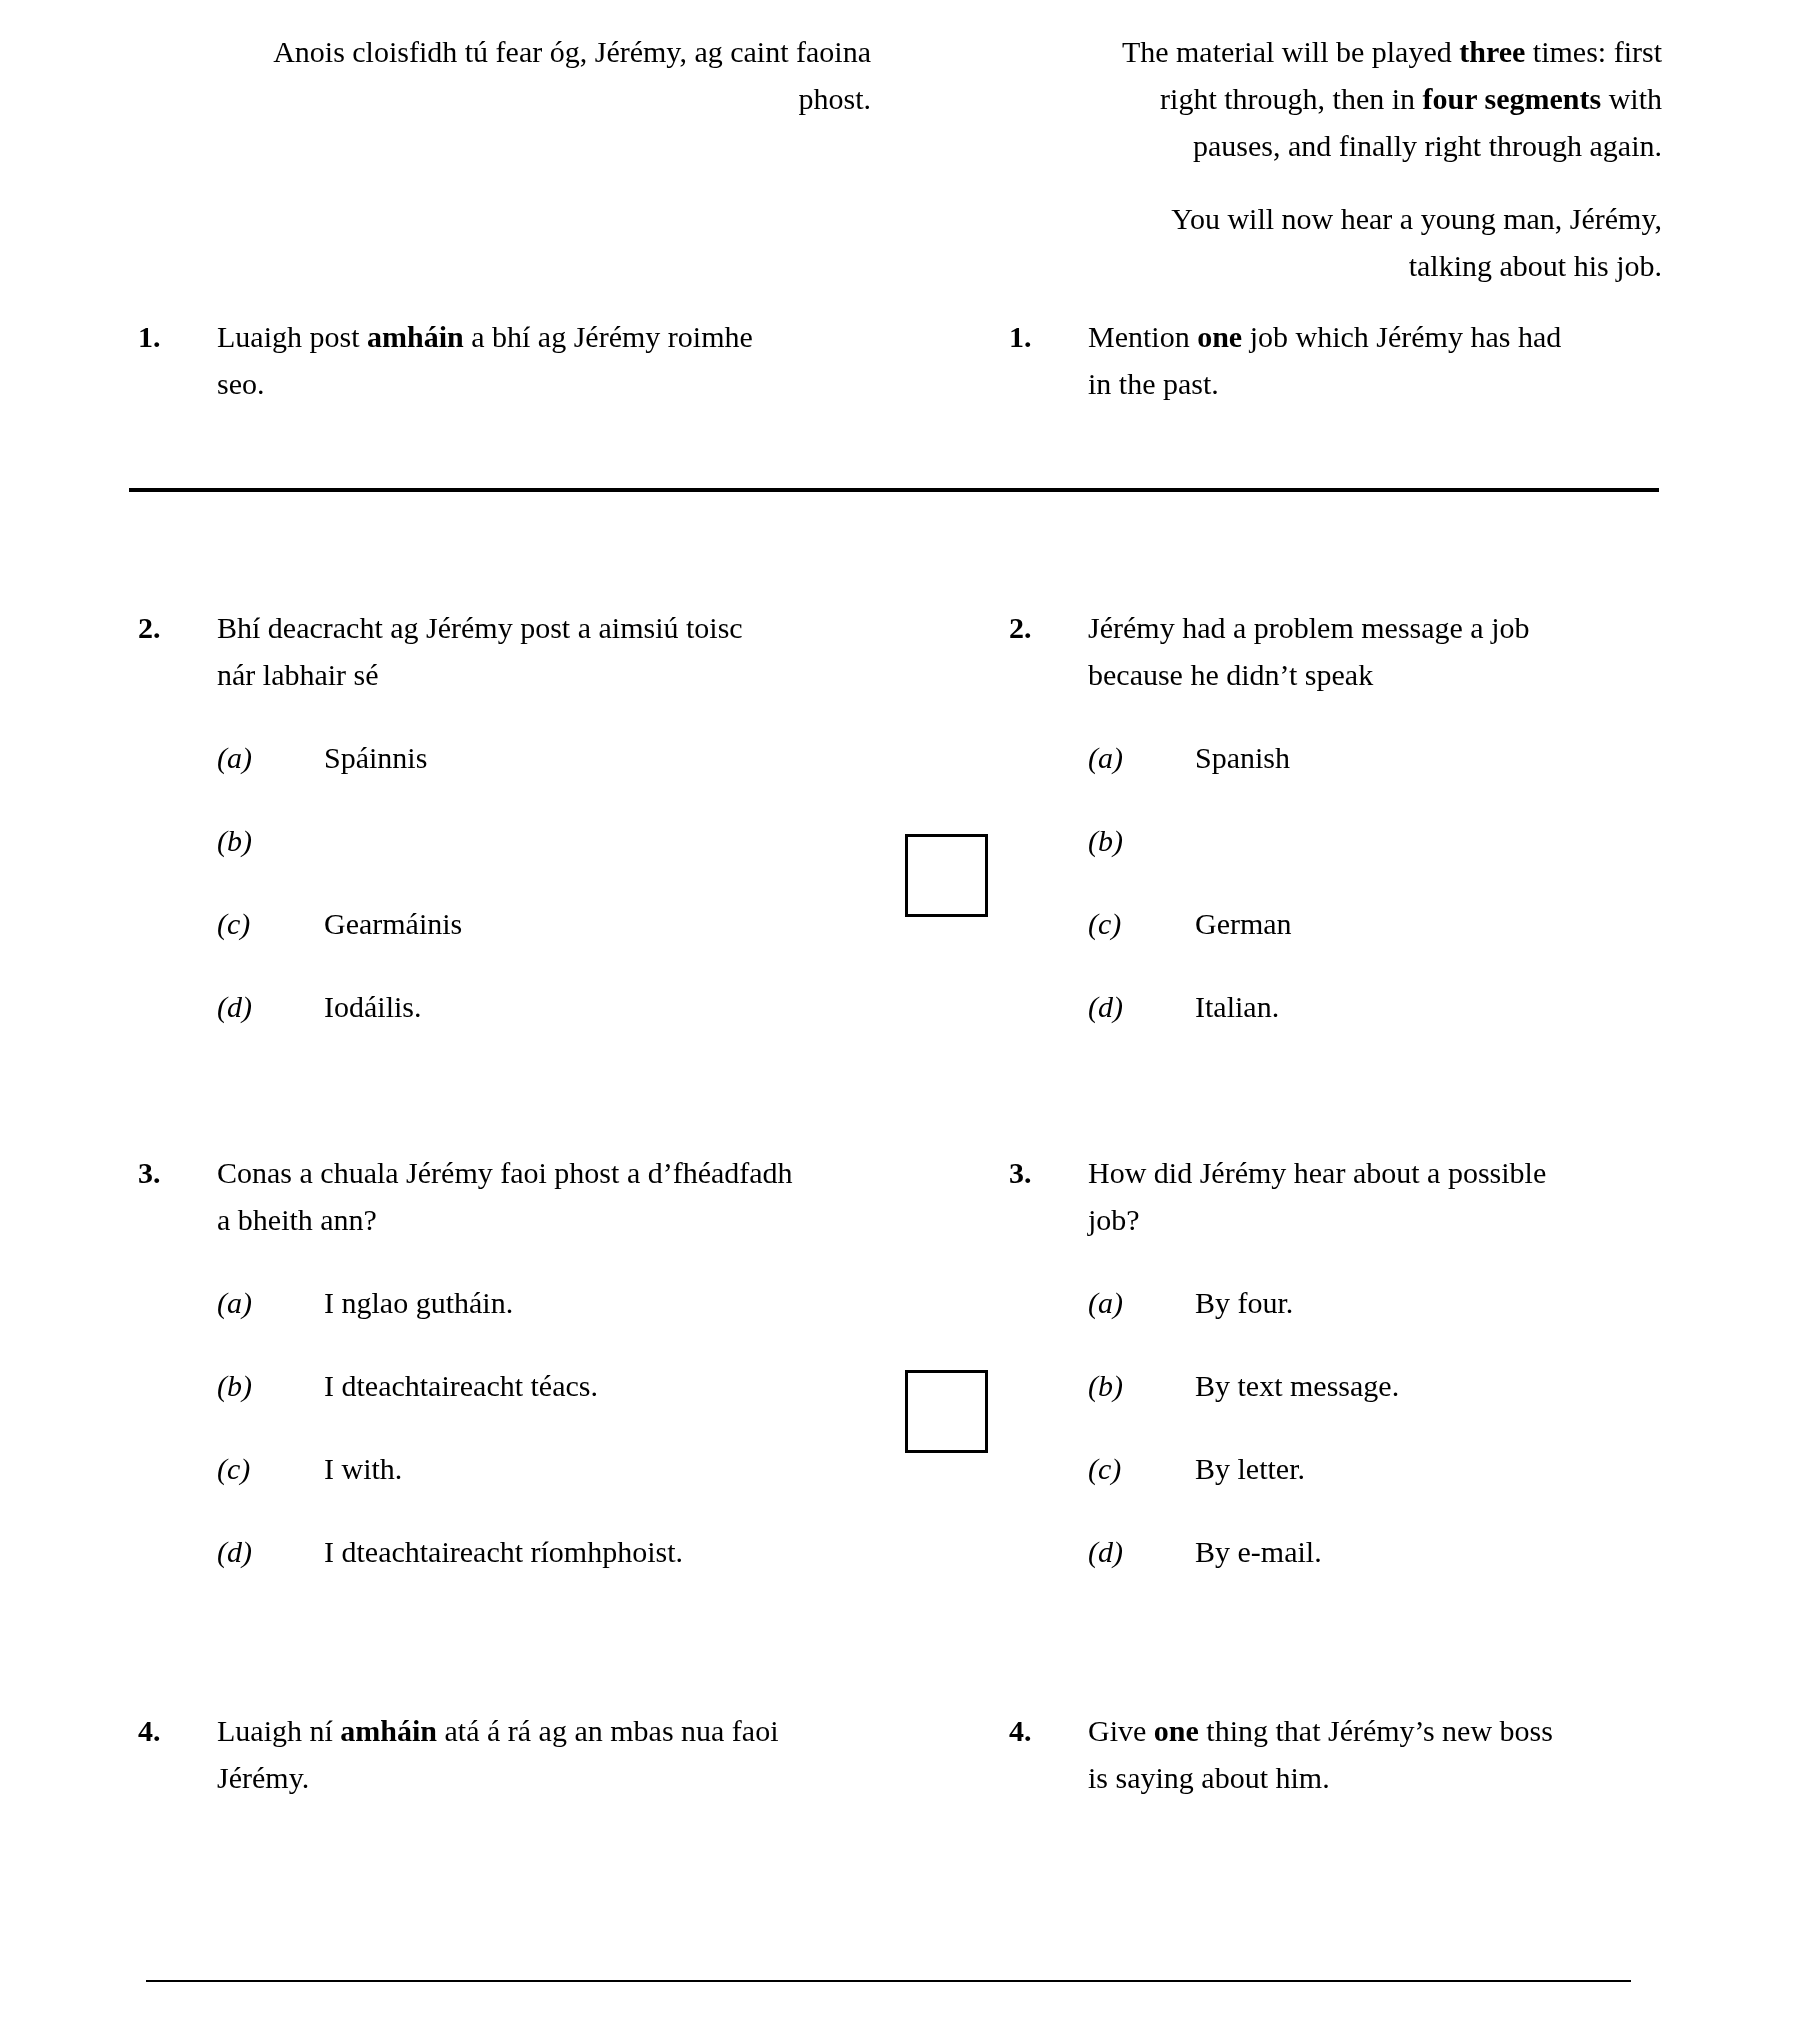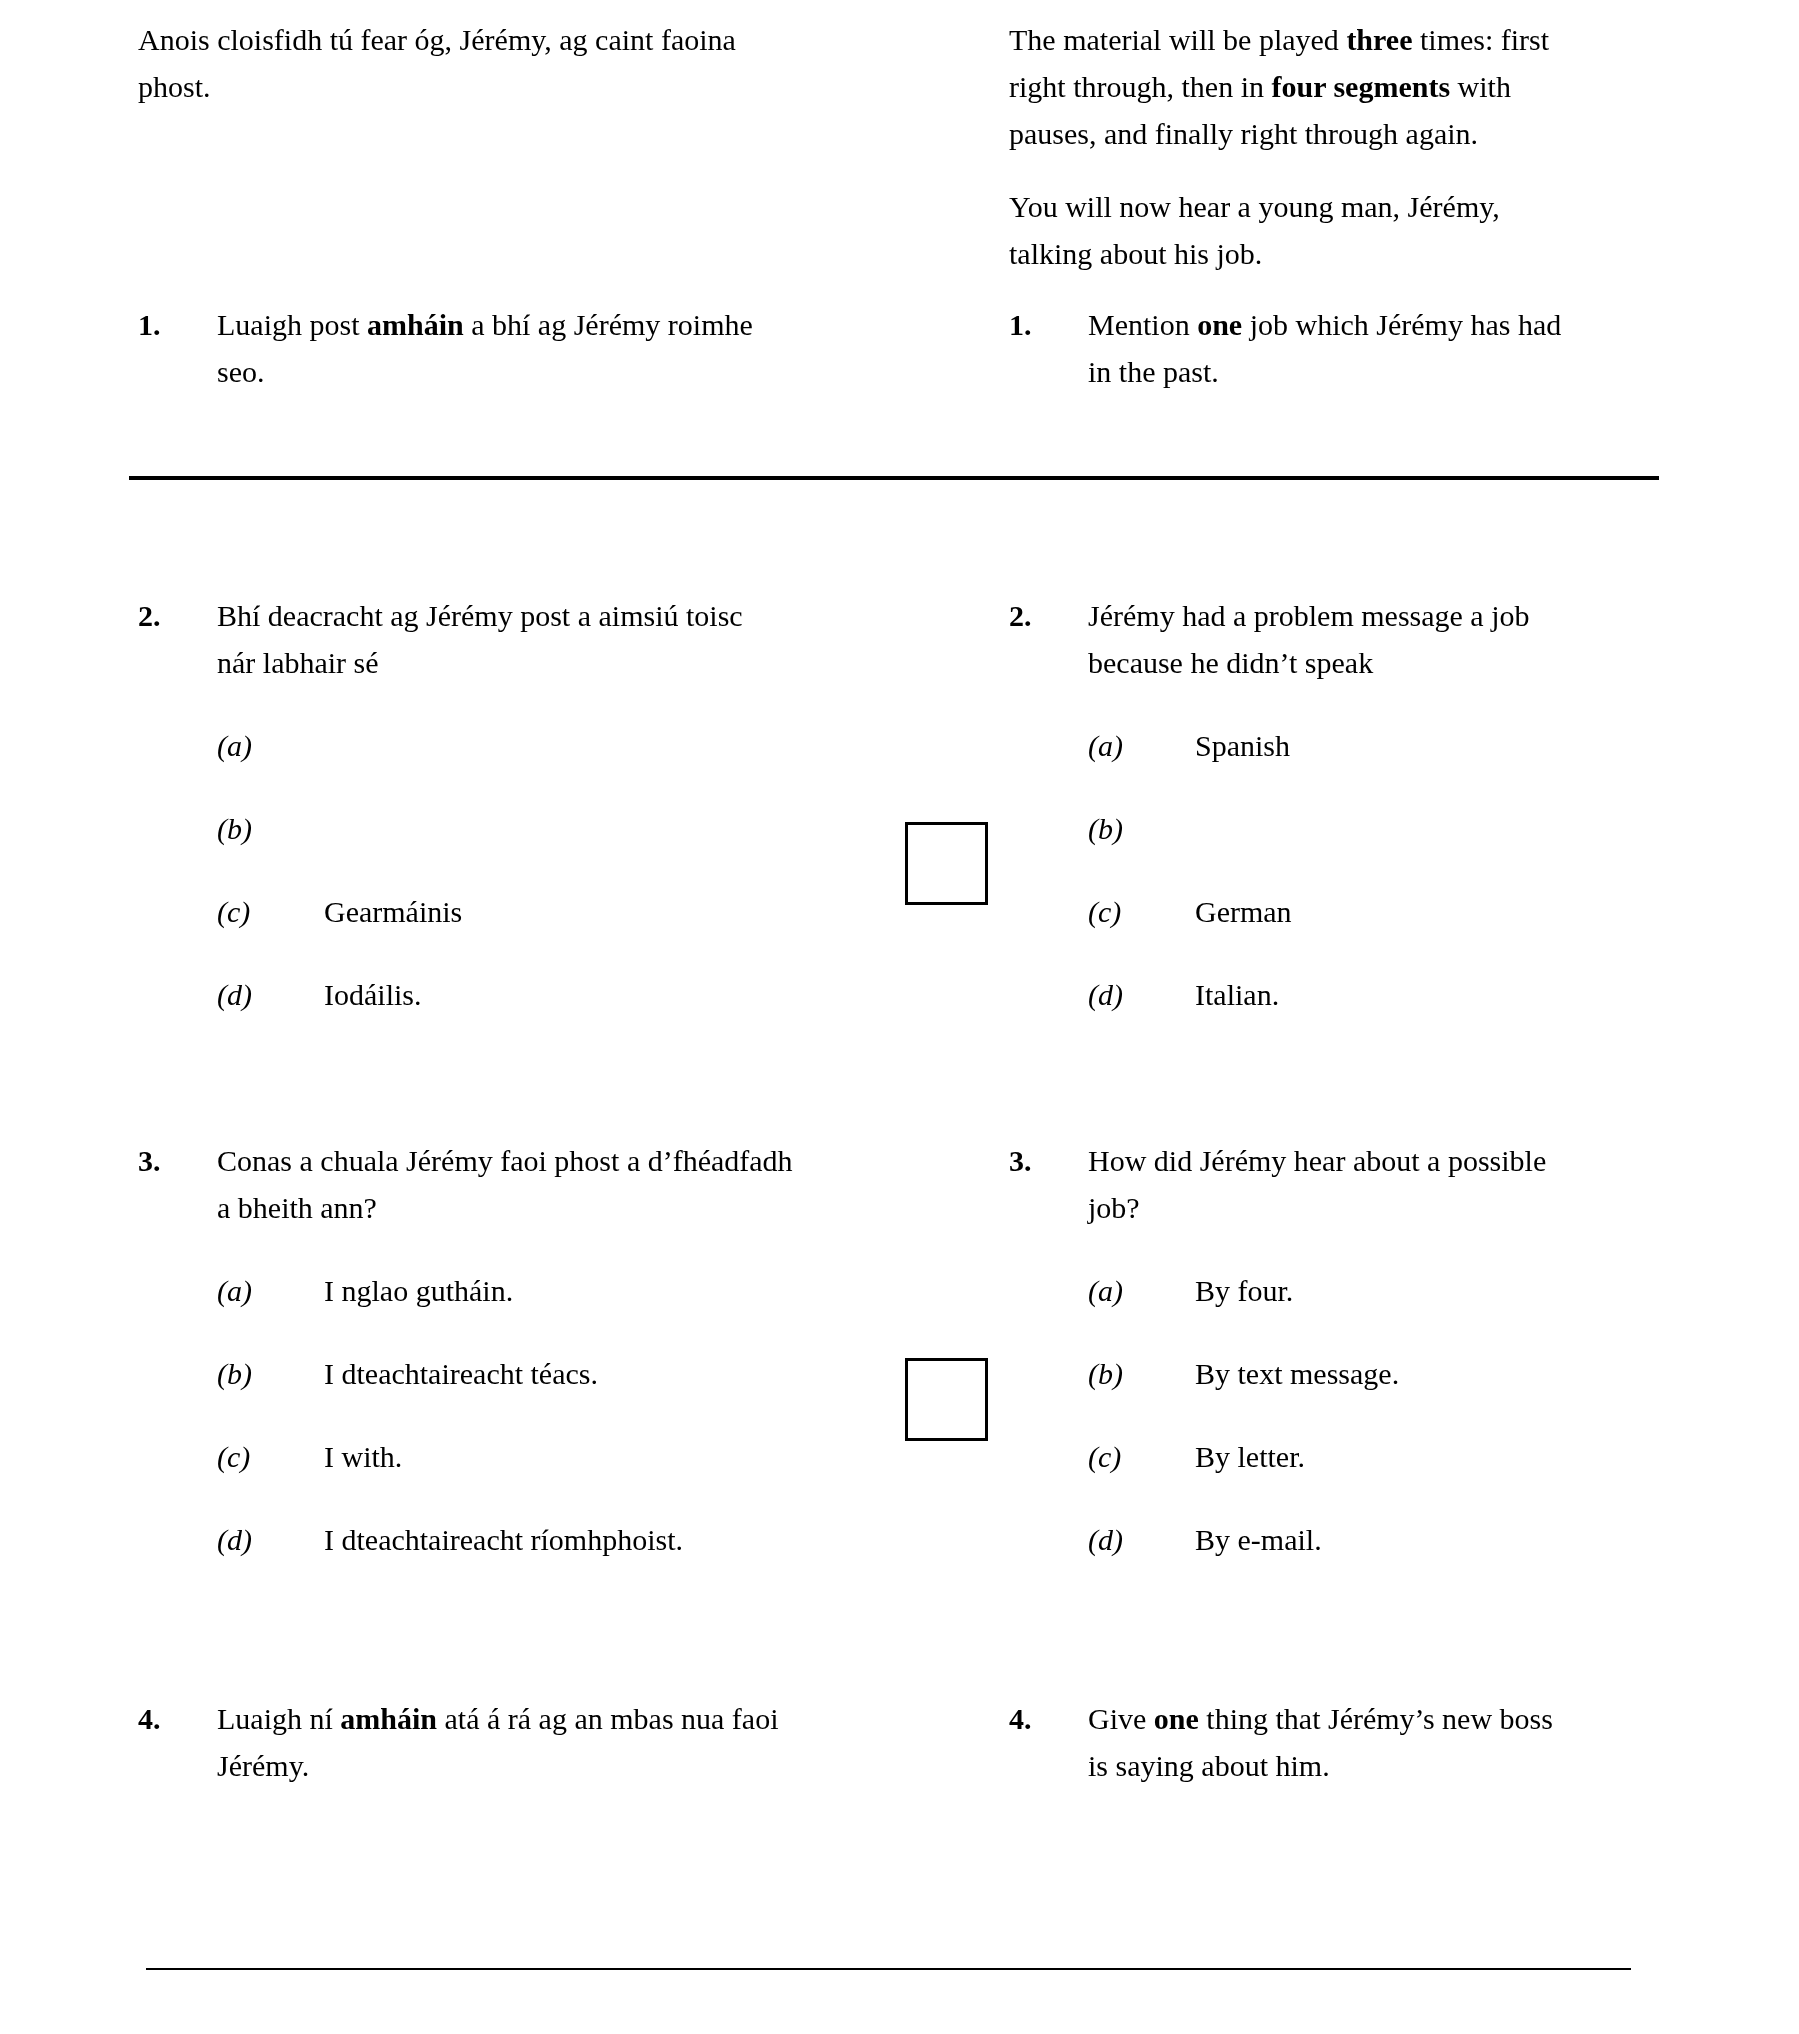--- a/index.html
+++ b/index.html
@@ -28,21 +28,21 @@
 
   .q { margin-top: 0; }
   .qrow { display: flex; }
   .qnum { width: 79px; flex-shrink: 0; font-weight: bold; line-height: 47px; }
   .qtext { flex: 1; }
 
   .opt { display: flex; margin-left: 79px; margin-top: 36px; line-height: 47px; }
   .olet { width: 107px; flex-shrink: 0; font-style: italic; }
   .otext { flex: 1; }
 
-  .block-intro { margin-top: 0; }
+  .block-intro { margin-top: 12px; text-align: right; }
   .block-q1 { margin-top: 24px; }
   .hr1 {
     border: none; border-top: 4px solid #000;
     width: 1530px; margin-left: -9px; margin-top: 81px;
   }
   .block-q2 { margin-top: 112px; }
   .block-q3 { margin-top: 119px; }
   .block-q4 { margin-top: 132px; }
   .hr2 {
     border: none; border-top: 2px solid #000;
@@ -103,20 +103,21 @@
 
   <section class="cols q block-q2">
     <div class="col">
       <div class="qrow">
         <span class="qnum">2.</span>
         <div class="qtext rich"><span>Bhí deacracht ag Jérémy post a aimsiú toisc
 nár labhair sé</span></div>
       </div>
       <div class="opt">
         <span class="olet">(a)</span>
+        <span class="otext">Spáinnis</span>
       </div>
       <div class="opt">
         <span class="olet">(b)</span>
       </div>
       <div class="opt">
         <span class="olet">(c)</span>
         <span class="otext">Gearmáinis</span>
       </div>
       <div class="opt">
         <span class="olet">(d)</span>

